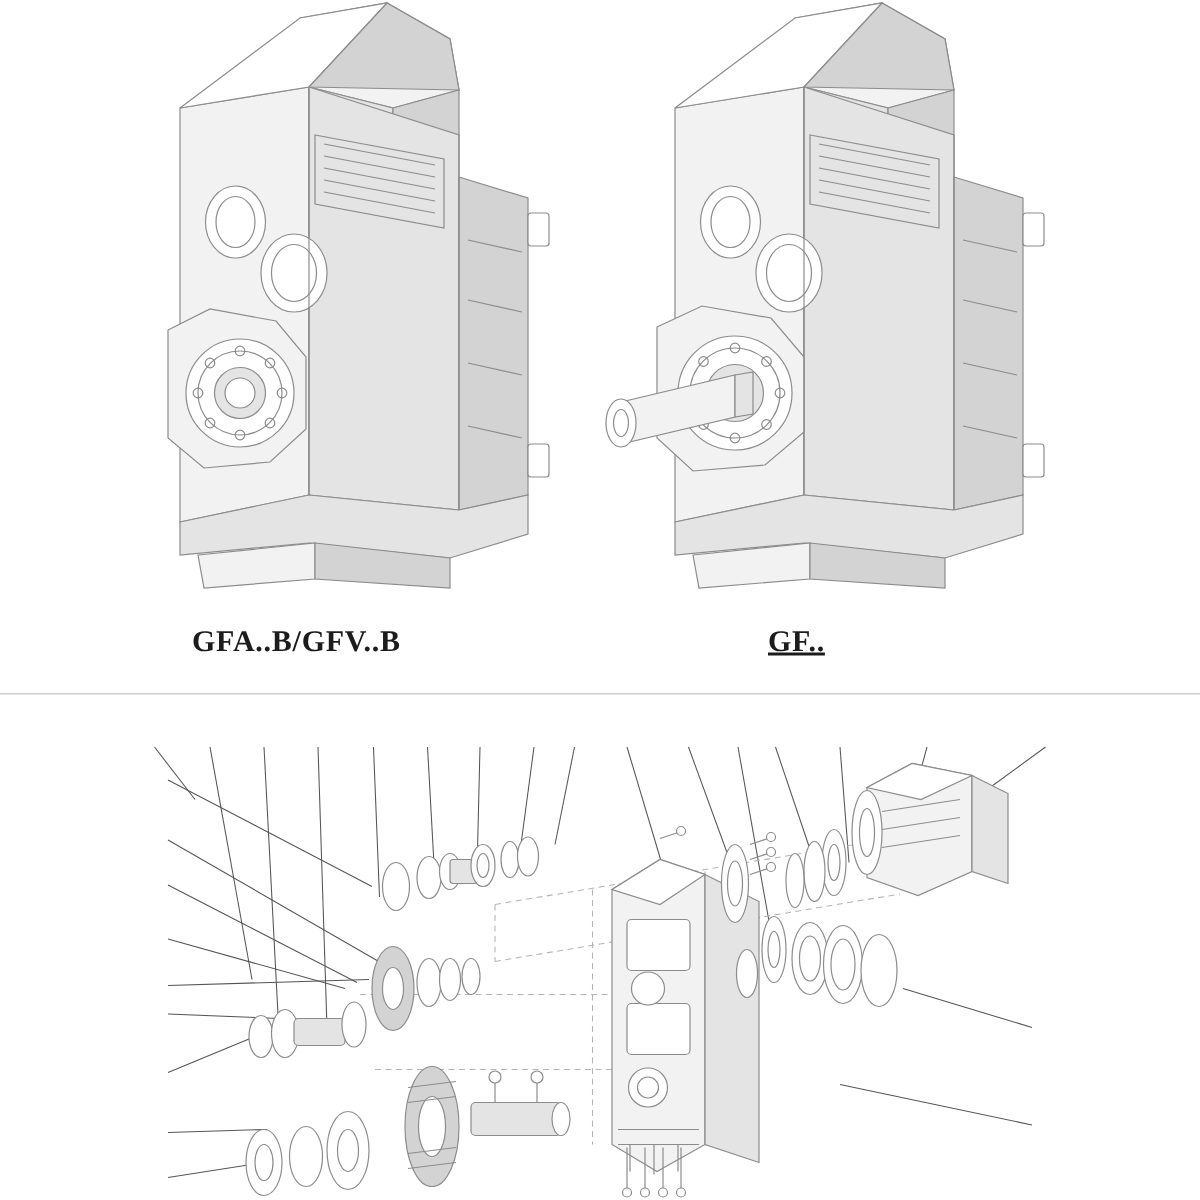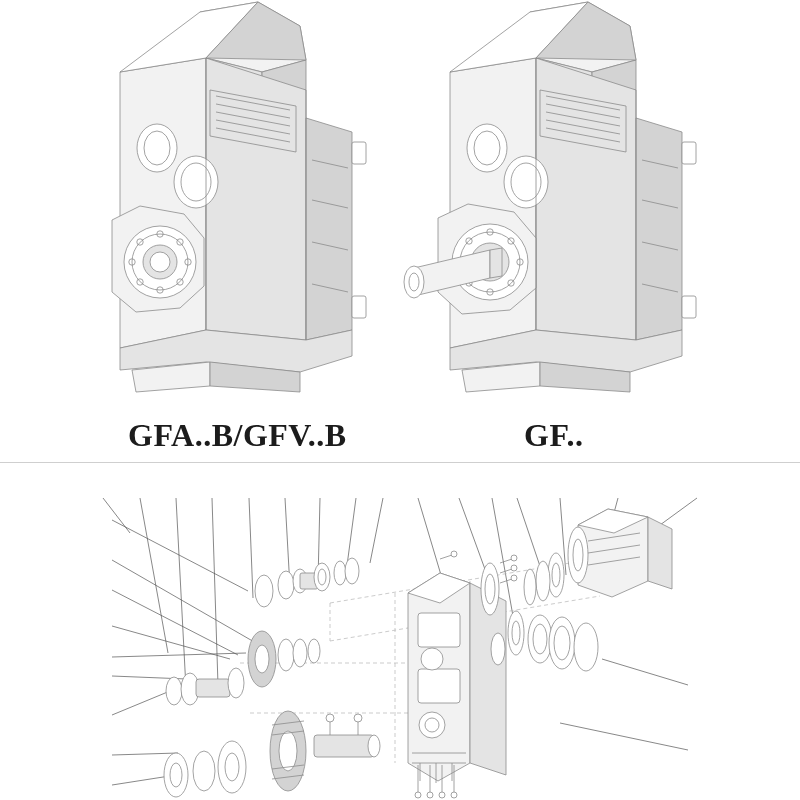--- a/index.html
+++ b/index.html
@@ -37,32 +37,33 @@
     background: #cfcfcf;
   }
   #bottom-panel {
     left: 0; top: 463px;
     width: 800px; height: 337px;
   }
   .caption {
     position: absolute;
     font-family: "Liberation Serif", serif;
     font-weight: bold;
-    font-size: 32px;
+    font-size: 20px;
     letter-spacing: 0.5px;
     color: #1c1c1c;
     white-space: nowrap;
   }
   #caption-left {
     left: 128px;
     top: 417px;
   }
   #caption-right {
-    left: 524px;
+    left: 512px;
     top: 417px;
+    text-decoration: underline;
   }
   svg.art {
     position: absolute;
     left: 0; top: 0;
     width: 100%;
     height: 100%;
     overflow: visible;
   }
   .ln { stroke: #8c8c8c; stroke-width: 0.8; fill: none; }
   .ln-d { stroke: #b4b4b4; stroke-width: 0.7; fill: none; stroke-dasharray: 4 3; }

